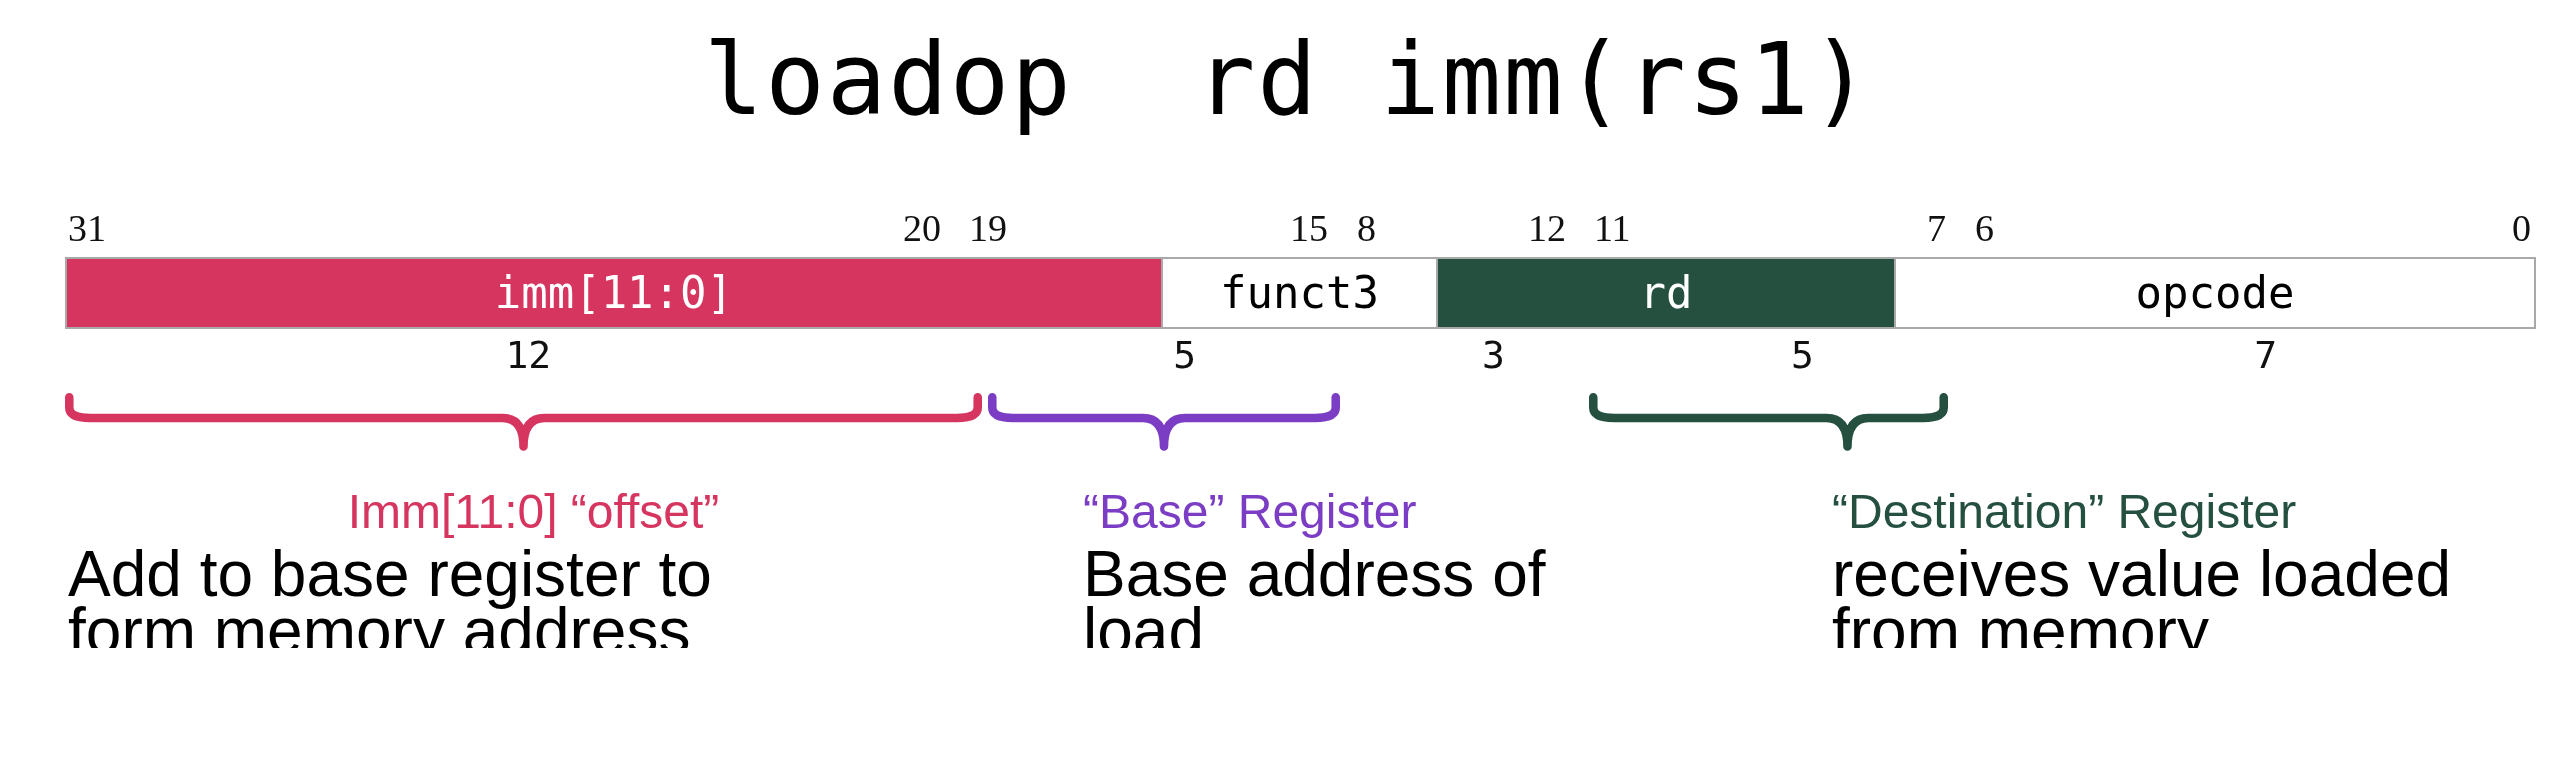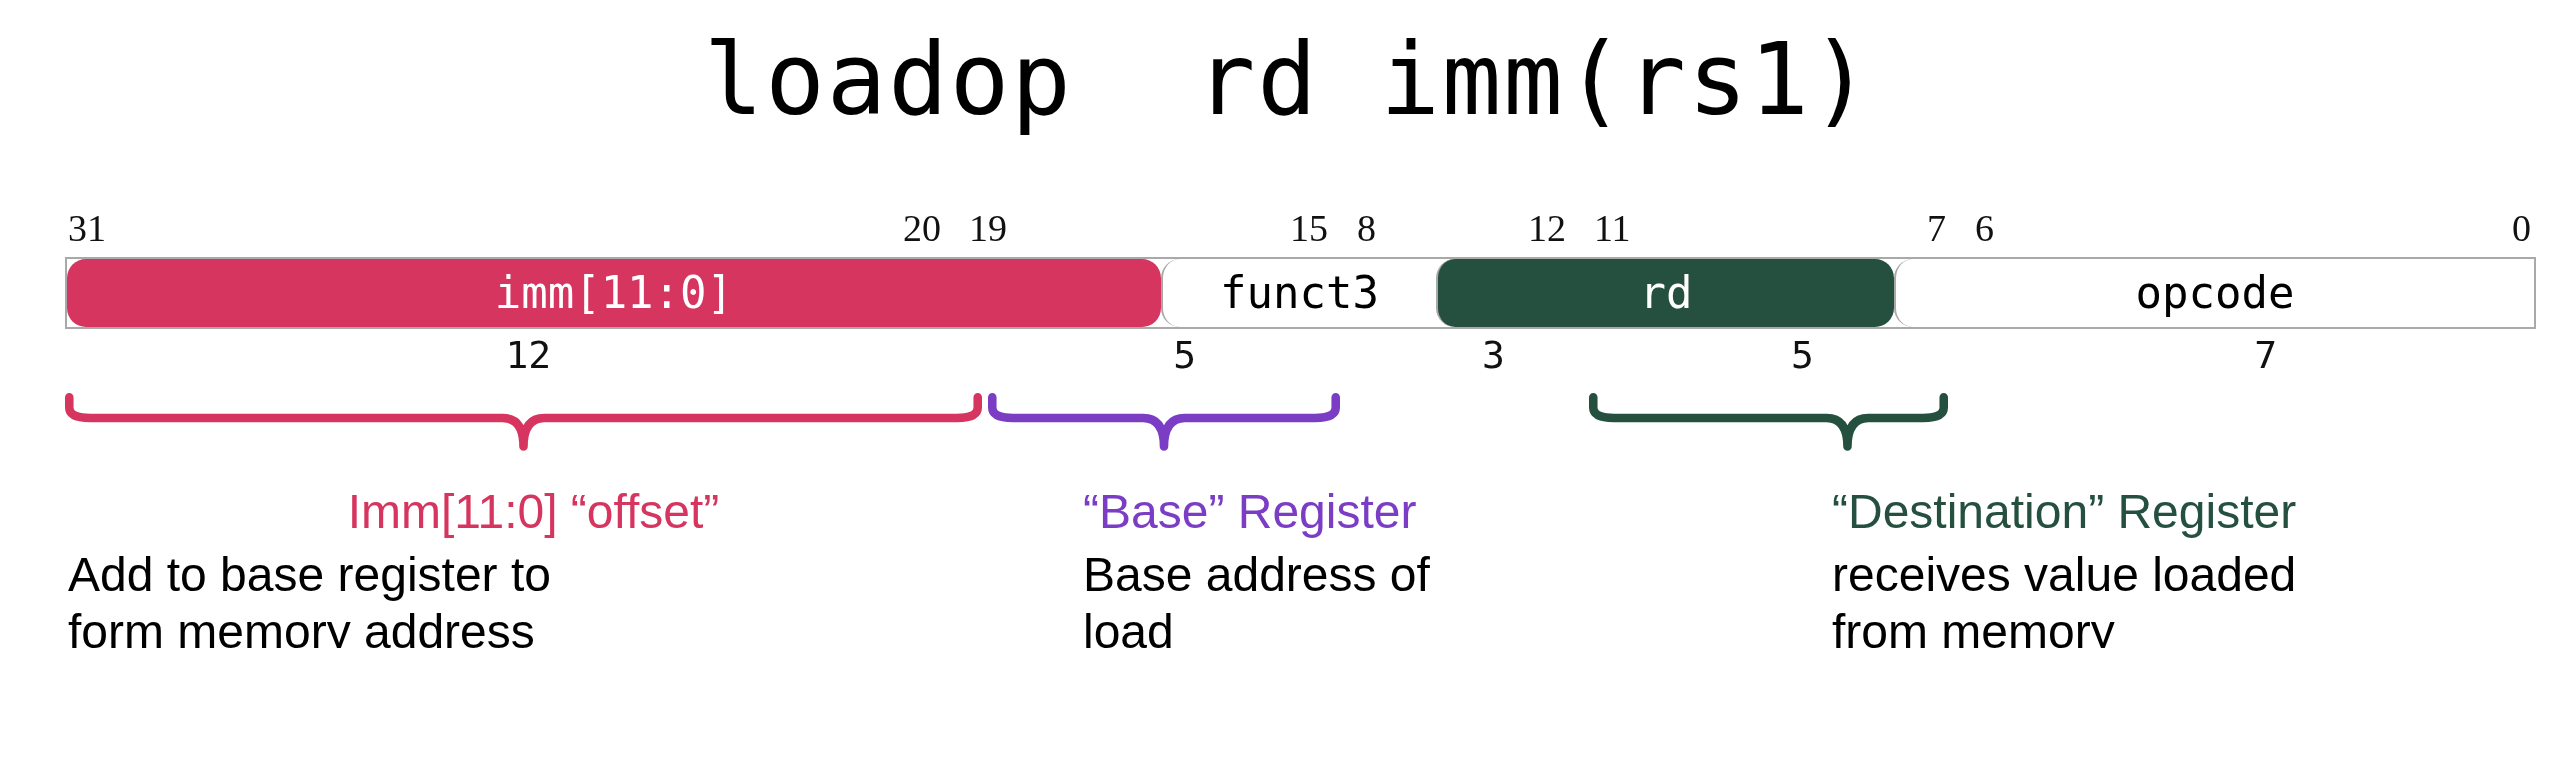--- a/index.html
+++ b/index.html
@@ -69,21 +69,20 @@
     display: flex;
     align-items: center;
     justify-content: center;
     box-sizing: border-box;
     height: 100%;
     font-family: "DejaVu Sans Mono", "Liberation Mono", monospace;
     font-size: 44px;
     line-height: 48px;
     white-space: pre;
     overflow: hidden;
-    border-radius: 19px;
   }
   .field + .field { border-left: 2.9px solid #a9a9a9; }
 
   
   #widthrow {
     position: absolute;
     left: 65px;
     top: 334px;
     width: 2471px;
     height: 49px;
@@ -113,21 +112,21 @@
     top: 481px;
   }
   .annot-title {
     font-family: "Liberation Sans", sans-serif;
     font-size: 48px;
     line-height: 61px;
     white-space: pre;
   }
   .annot-body {
     font-family: "Liberation Sans", sans-serif;
-    font-size: 48px;
+    font-size: 64px;
     line-height: 57px;
     color: #000000;
     white-space: pre-line;
     margin-top: 3.8px;
   }
 </style>
 </head>
 <body>
 
 <div id="root">

